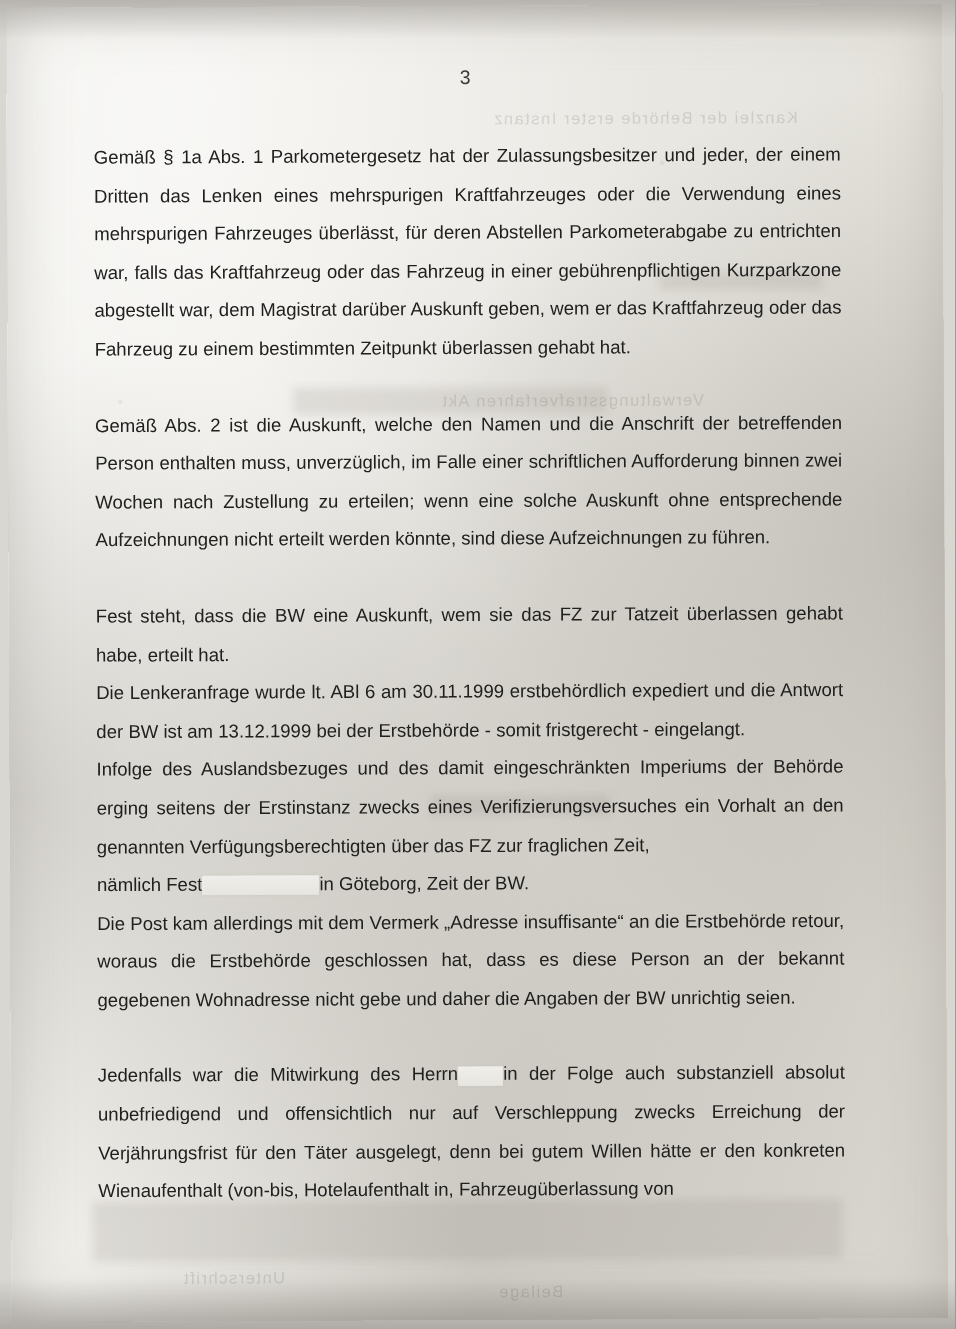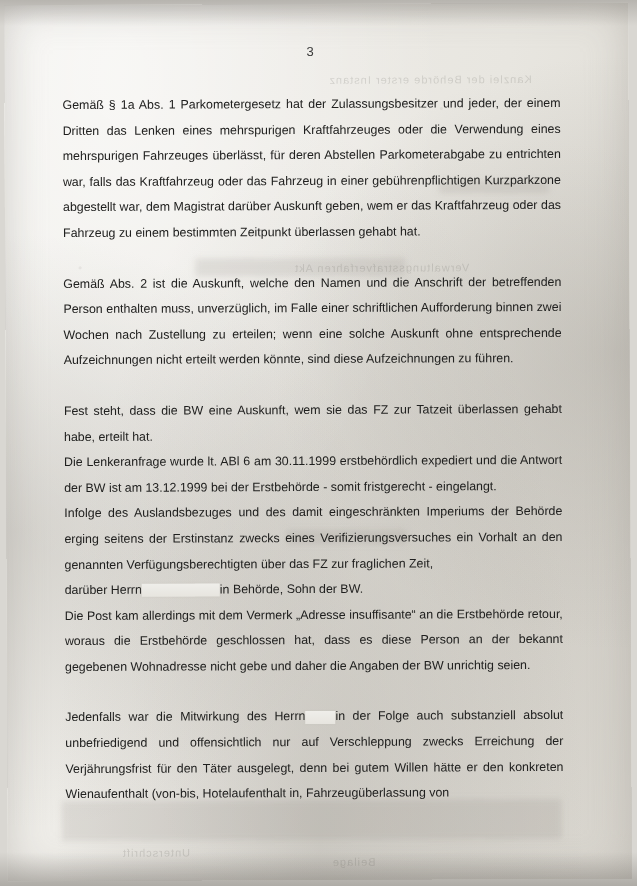--- a/index.html
+++ b/index.html
@@ -155,21 +155,21 @@
 
       <p class="para gap">Gemäß Abs. 2 ist die Auskunft, welche den Namen und die Anschrift der betreffenden Person enthalten muss, unverzüglich, im Falle einer schriftlichen Aufforderung binnen zwei Wochen nach Zustellung zu erteilen; wenn eine solche Auskunft ohne entsprechende Aufzeichnungen nicht erteilt werden könnte, sind diese Aufzeichnungen zu führen.</p>
 
       <p class="para gap">Fest steht, dass die BW eine Auskunft, wem sie das FZ zur Tatzeit überlassen gehabt habe, erteilt hat.</p>
 
       <p class="para tight">Die Lenkeranfrage wurde lt. ABl 6 am 30.11.1999 erstbehördlich expediert und die Antwort der BW ist am 13.12.1999 bei der Erstbehörde - somit fristgerecht - eingelangt.</p>
 
       <p class="para tight">Infolge des Auslandsbezuges und des damit eingeschränkten Imperiums der Behörde erging seitens der Erstinstanz zwecks eines Verifizierungsversuches ein Vorhalt an den genannten Verfügungsberechtigten über das FZ zur fraglichen Zeit,</p>
 
       <p class="para tight">
-        <span>darüber Herrn</span><span class="redact" style="width:78px"></span><span>in Behörde, Sohn der BW.</span>
+        <span>nämlich Fest</span><span class="redact" style="width:78px"></span><span>in Göteborg, Zeit der BW.</span>
       </p>
 
       <p class="para tight">Die Post kam allerdings mit dem Vermerk „Adresse insuffisante“ an die Erstbehörde retour, woraus die Erstbehörde geschlossen hat, dass es diese Person an der bekannt gegebenen Wohnadresse nicht gebe und daher die Angaben der BW unrichtig seien.</p>
 
       <p class="para gap">
         <span>Jedenfalls war die Mitwirkung des Herrn</span><span class="redact" style="width:30px"></span><span>in der Folge auch substanziell absolut unbefriedigend und offensichtlich nur auf Verschleppung zwecks Erreichung der Verjährungsfrist für den Täter ausgelegt, denn bei gutem Willen hätte er den konkreten Wienaufenthalt (von-bis, Hotelaufenthalt in, Fahrzeugüberlassung von</span>
       </p>
 
     </div>
   </div>

